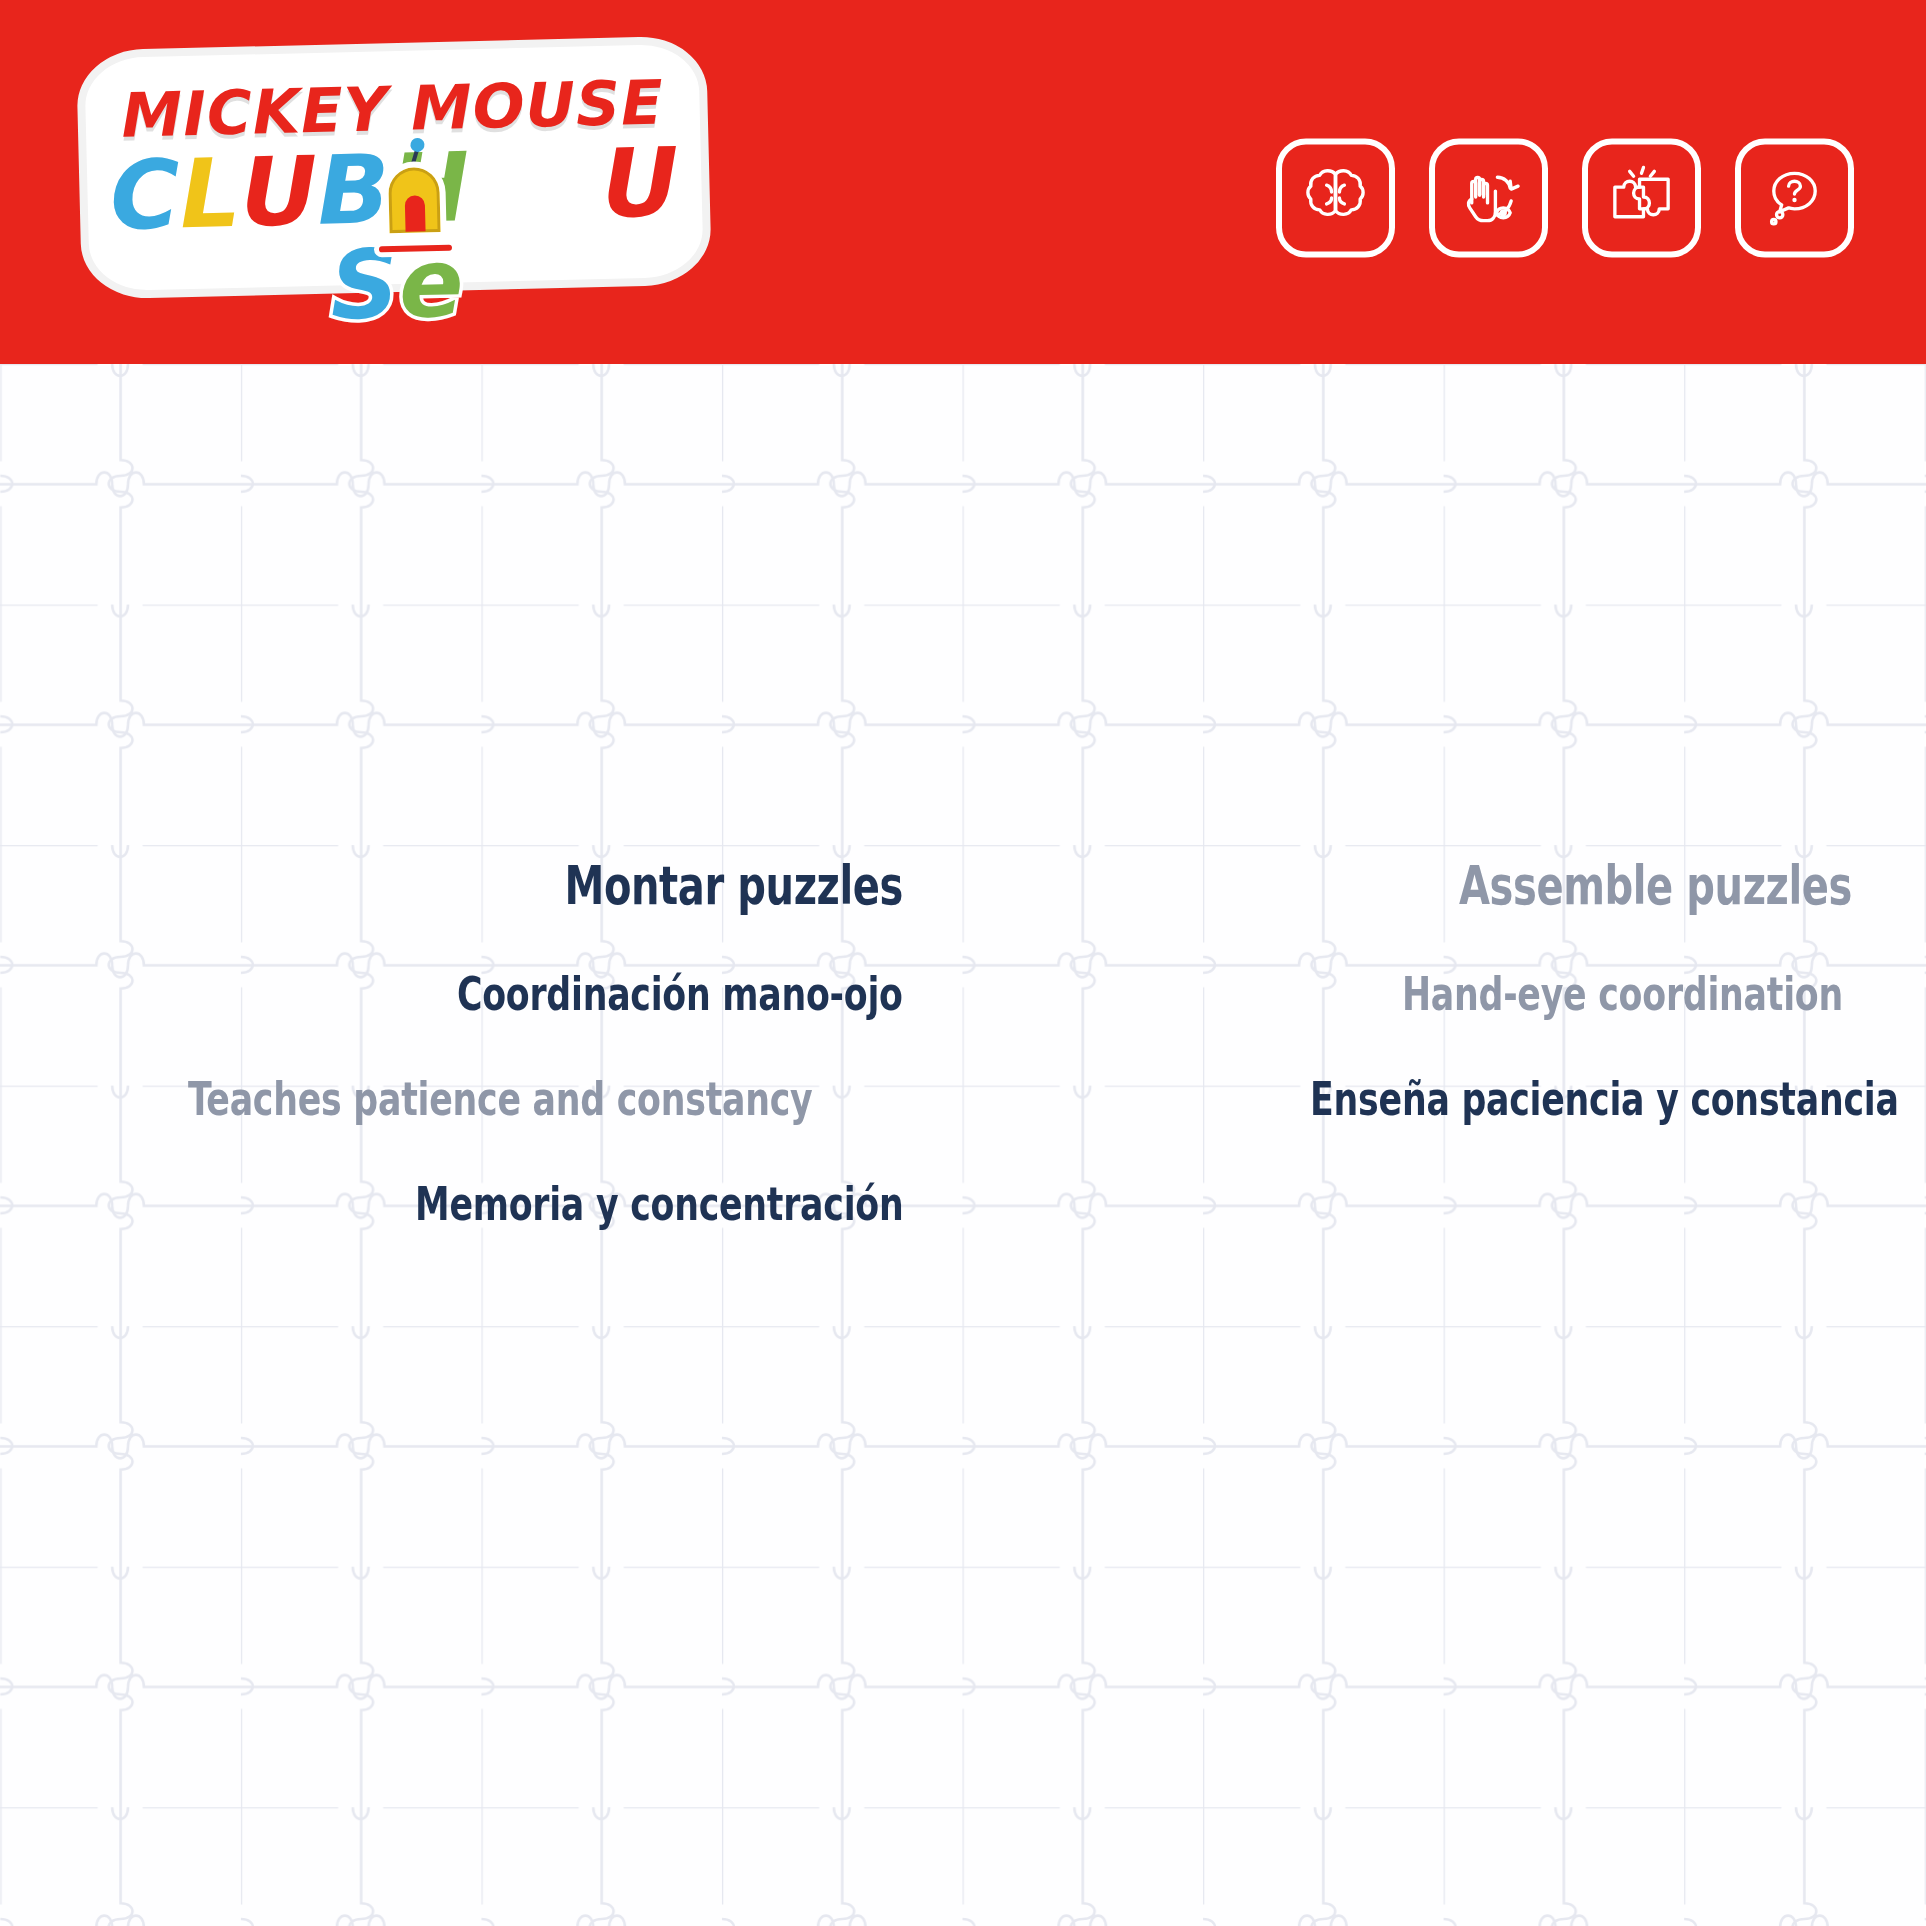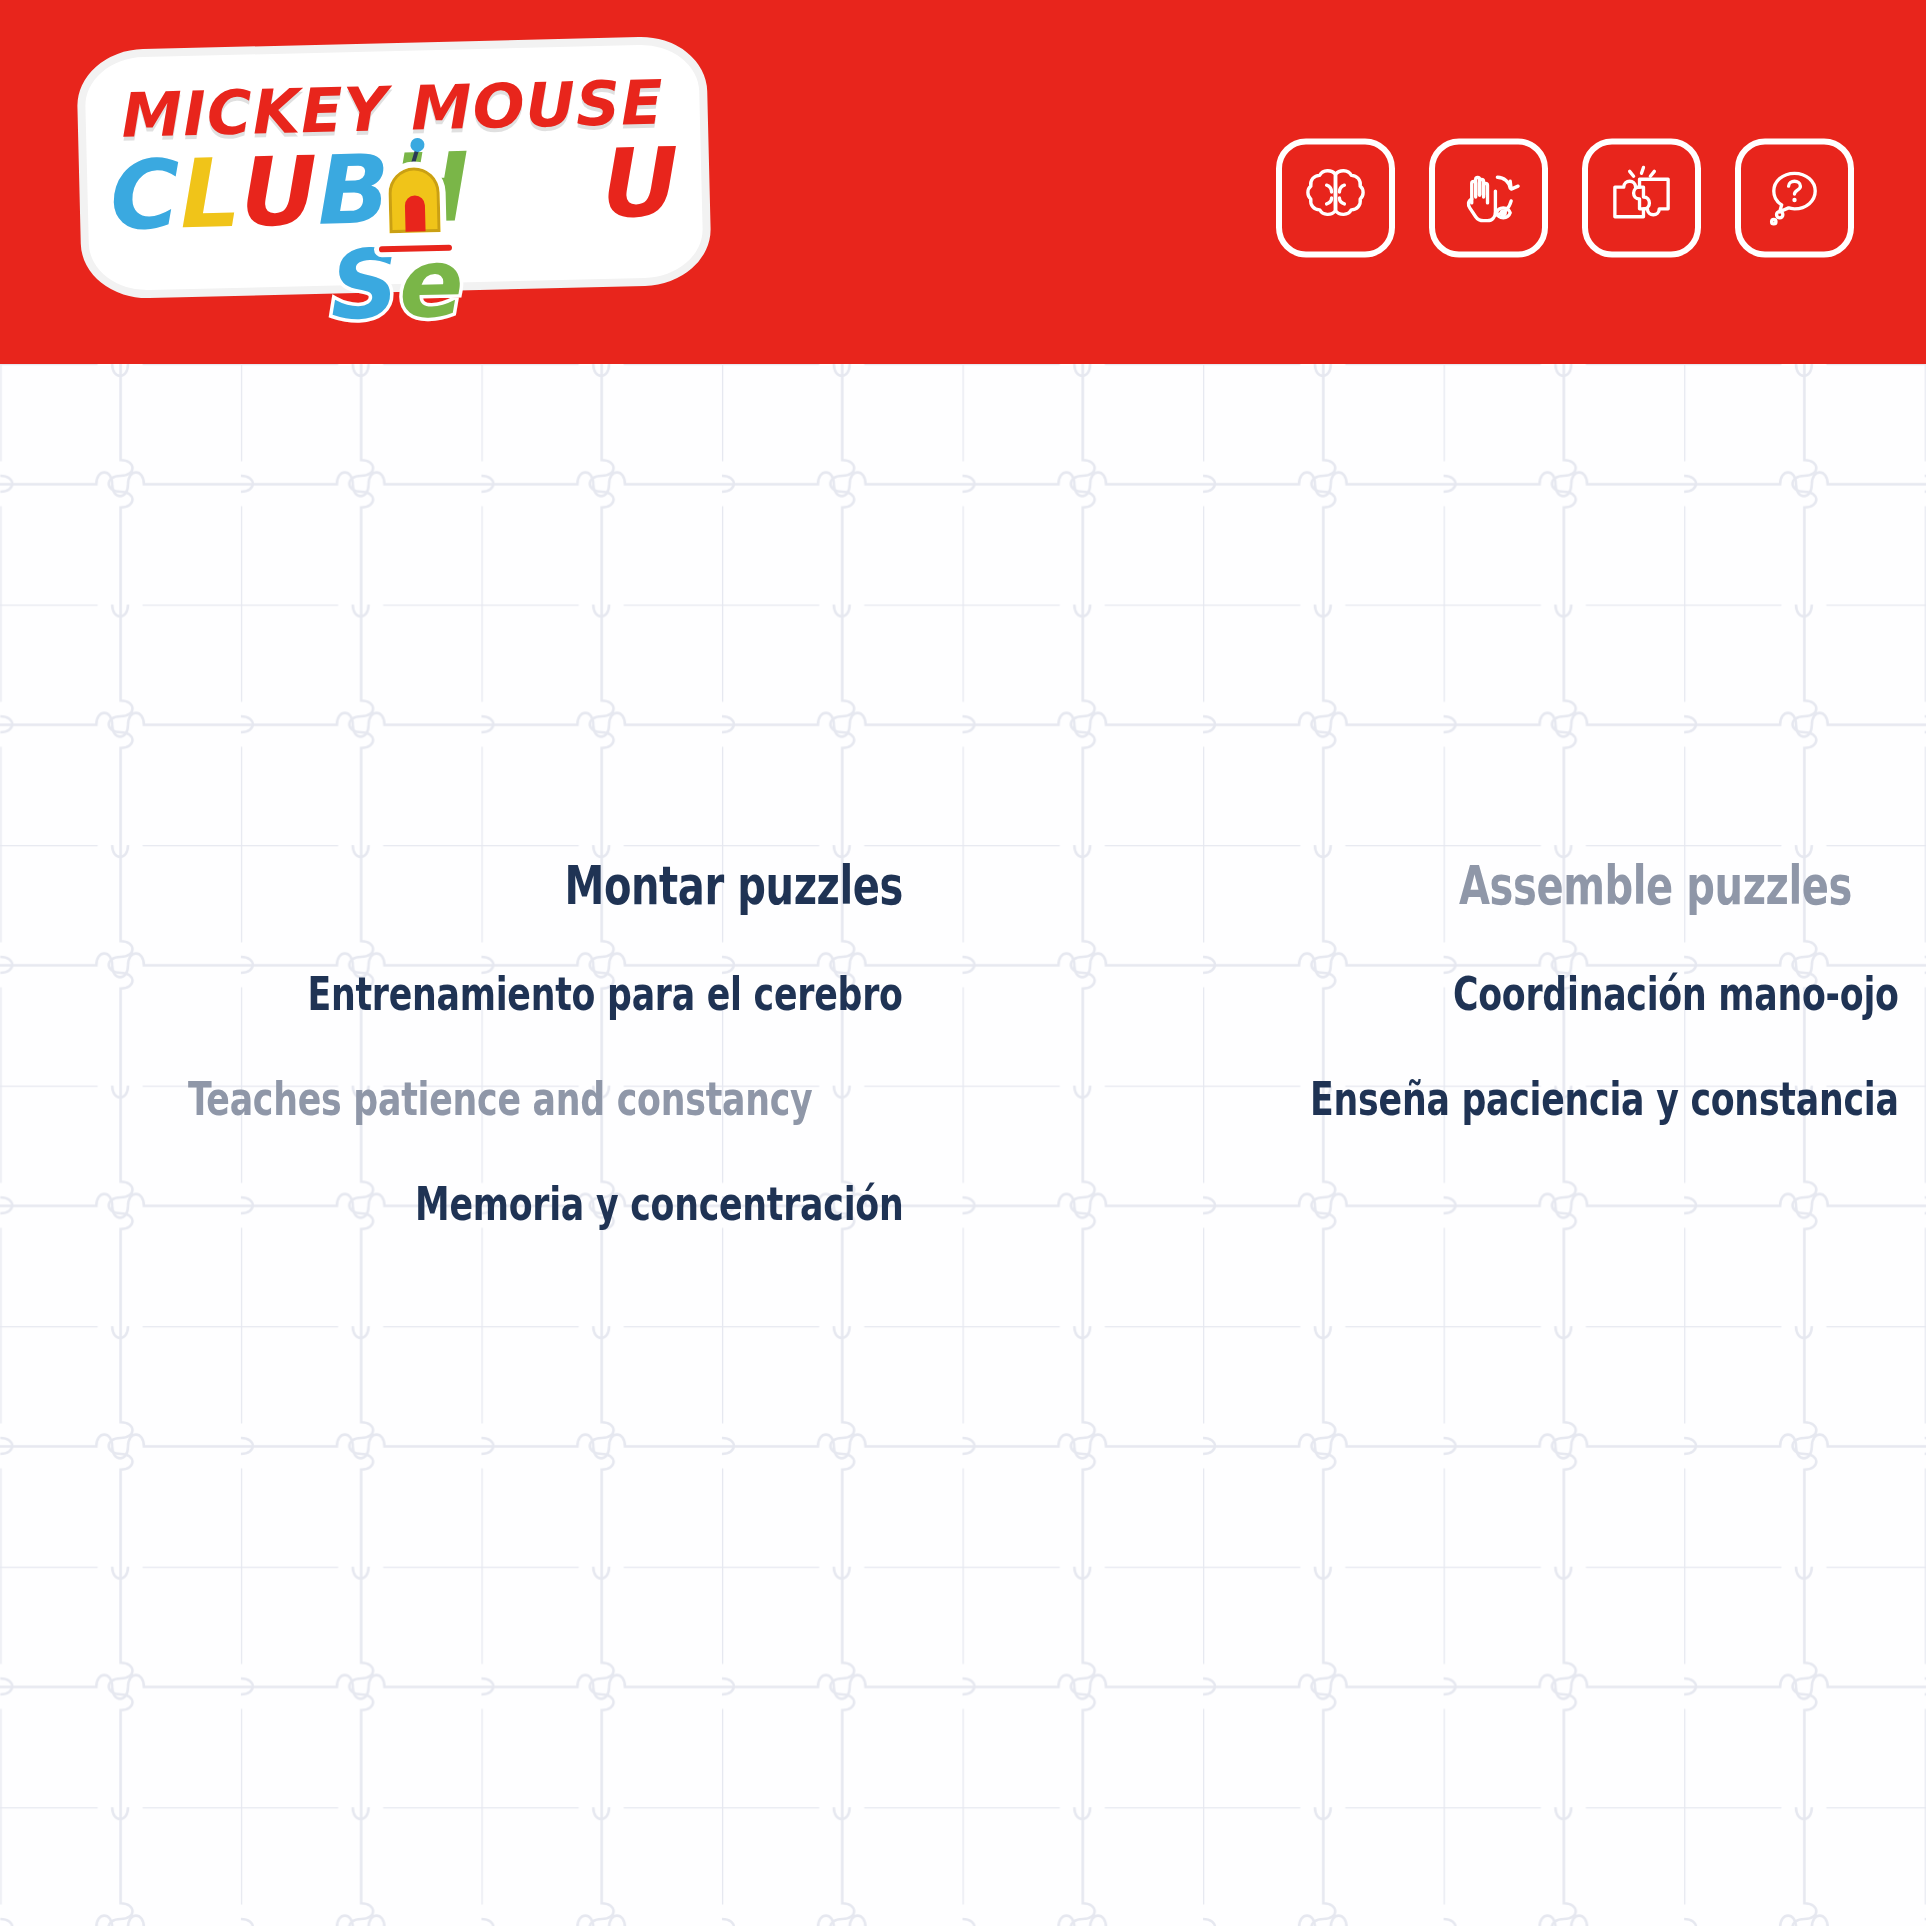--- a/index.html
+++ b/index.html
@@ -309,23 +309,23 @@
     <rect x="-60" y="-40" width="2100" height="1700" fill="url(#puz)"></rect>
   </svg>
 </div>
 
 <div class="content">
   <div class="feature-table">
 
     <div class="head-cell col-es"><span class="cond">Montar puzzles</span></div>
     <div class="head-cell col-en"><span class="cond">Assemble puzzles</span></div>
 
-    <div class="row-cell col-es"><span class="cond">Entrenamiento para el cerebro</span></div>
 
     <div class="row-cell col-es"><span class="cond">Coordinación mano-ojo</span></div>
+    <div class="row-cell col-en"><span class="cond">Hand-eye coordination</span></div>
 
     <div class="row-cell col-en"><span class="cond">Teaches patience and constancy</span></div>
     <div class="row-cell col-es"><span class="cond">Enseña paciencia y constancia</span></div>
 
     <div class="row-cell col-es"><span class="cond">Memoria y concentración</span></div>
 
   </div>
 </div>
 
 

